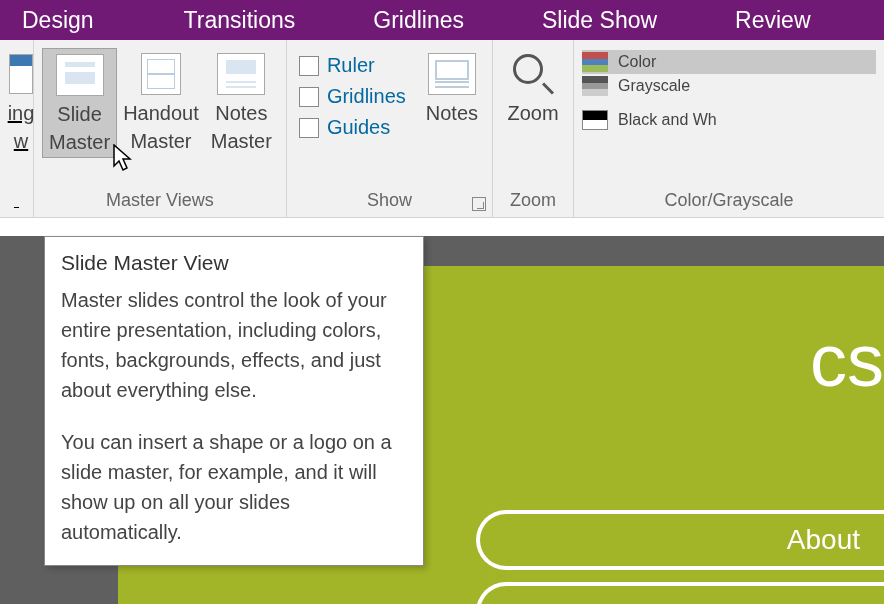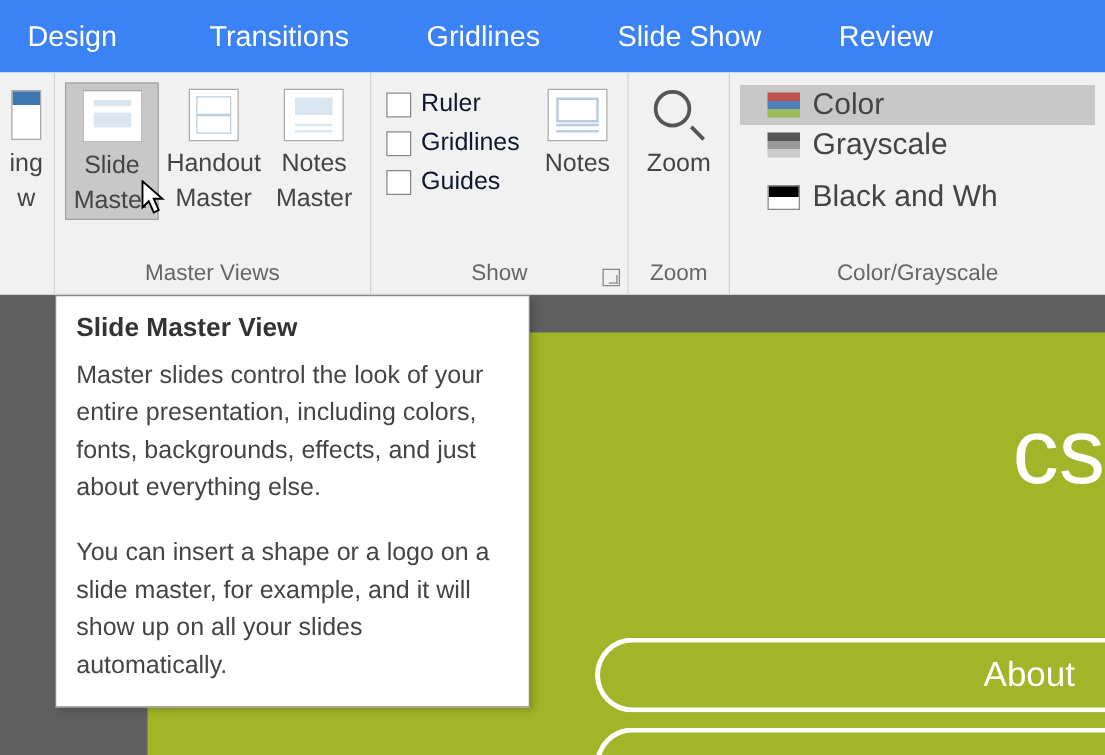--- a/index.html
+++ b/index.html
@@ -1,18 +1,18 @@
 <!DOCTYPE html>
 <html><head>
 <meta charset="utf-8">
 <style>
 * { margin: 0; padding: 0; box-sizing: border-box; font-family: "Segoe UI", sans-serif; }
 body { width: 884px; height: 604px; overflow: hidden; background: #fff; position: relative; }
 
-.tabs { height: 58px; background: #3b82f6; display: flex; align-items: stretch; }
+.tabs { height: 40px; background: #701a75; display: flex; align-items: stretch; gap: 16px; }
 .tab { padding: 0 22px; display: flex; align-items: center; color: #fff; font-size: 23px; font-weight: 400; cursor: pointer; }
 .tab.active { background: #f1f1f1; color: #b83b1d; }
 
 .ribbon { height: 178px; background: #f1f1f1; display: flex; border-bottom: 1px solid #d4d4d4; }
 .group { display: flex; flex-direction: column; border-right: 1px solid #d4d4d4; padding: 4px 0 0 0; }
 .group-body { flex: 1; display: flex; align-items: flex-start; padding: 4px 8px 0 8px; }
 .group-label { font-size: 18px; color: #666; text-align: center; padding: 4px 0 6px 0; position: relative; }
 .group-launcher { position: absolute; right: 6px; bottom: 6px; width: 14px; height: 14px; border: 1px solid #888; }
 .group-launcher::after { content: ""; position: absolute; right: 1px; bottom: 1px; width: 6px; height: 6px; border-right: 1px solid #888; border-bottom: 1px solid #888; }
 
@@ -43,57 +43,57 @@
 
 .fit-ico { width: 46px; height: 38px; border: 2px solid #888; position: relative; background: #fafafa; }
 .fit-ico .arr { position: absolute; width: 0; height: 0; border: 5px solid transparent; }
 .fit-ico .al { left: -1px; top: 50%; transform: translateY(-50%); border-right-color: #3878b8; }
 .fit-ico .ar { right: -1px; top: 50%; transform: translateY(-50%); border-left-color: #3878b8; }
 .fit-ico .at { top: -1px; left: 50%; transform: translateX(-50%); border-bottom-color: #3878b8; }
 .fit-ico .ab { bottom: -1px; left: 50%; transform: translateX(-50%); border-top-color: #3878b8; }
 
 .chk-row { display: flex; align-items: center; gap: 8px; margin: 4px 0; cursor: pointer; }
 .chk { width: 20px; height: 20px; border: 1px solid #888; background: #fff; }
-.chk-label { font-size: 20px; color: #0f172a; }
-
-.color-row { display: flex; align-items: center; gap: 10px; padding: 2px 22px; cursor: pointer; font-size: 24px; color: #444; }
+.chk-label { font-size: 20px; color: #0369a1; }
+
+.color-row { display: flex; align-items: center; gap: 10px; padding: 2px 0; cursor: pointer; font-size: 16px; color: #444; }
 .color-row.sel { background: #c8c8c8; }
 .swatch { width: 26px; height: 20px; }
 .sw-color { background: linear-gradient(#c0504d 0 33%, #4e81bd 33% 66%, #9bbb59 66% 100%); }
 .sw-gray { background: linear-gradient(#555 0 33%, #999 33% 66%, #ccc 66% 100%); }
 .sw-bw { background: linear-gradient(#000 0 50%, #fff 50% 100%); border: 1px solid #888; }
 
 .canvas { position: absolute; left: 0; right: 0; top: 236px; bottom: 0; background: #5f5f5f; display:flex; align-items:center; justify-content:center; }
 .slide-area { position: absolute; left: 118px; top: 266px; right: 0; bottom: 0; background: #a2b427; }
 .title-partial { position: absolute; right: 0; top: 318px; color: #fff; font-size: 74px; font-weight: 300; }
 .about-btn { position: absolute; right: 0; top: 510px; height: 60px; width: 408px; background: #a2b427; border: 4px solid #fff; border-right: none; border-radius: 30px 0 0 30px; display: flex; align-items: center; justify-content: flex-end; padding-right: 24px; color: #fff; font-size: 28px; }
 .btn2 { position: absolute; right: 0; top: 582px; height: 60px; width: 408px; background: #a2b427; border: 4px solid #fff; border-right: none; border-radius: 30px 0 0 30px; }
 
 .tooltip { position: absolute; left: 44px; top: 236px; width: 380px; background: #fff; border: 1px solid #888; padding: 14px 16px 18px 16px; box-shadow: 3px 3px 6px rgba(0,0,0,0.2); }
-.tt-title { font-size: 21px; font-weight: 700; color: #333; margin-bottom: 10px; }
+.tt-title { font-size: 21px; font-weight: 400; color: #333; margin-bottom: 10px; }
 .tt-body { font-size: 20px; color: #444; line-height: 1.5; }
 .tt-body p + p { margin-top: 22px; }
 
 .cursor { position: absolute; left: 112px; top: 144px; pointer-events: none; }
 .cursor svg { width: 22px; height: 28px; }
 </style>
 </head>
 <body>
 
 <div class="tabs">
   <div class="tab">Design</div>
   <div class="tab" style="margin-left:30px;">Transitions</div>
   <div class="tab" style="margin-left:18px;">Gridlines</div>
   <div class="tab" style="margin-left:18px;">Slide Show</div>
   <div class="tab" style="margin-left:18px;">Review</div>
 </div>
 
 <div class="ribbon">
 
-  <div class="group" style="width:44px;">
+  <div class="group" style="width:34px;text-decoration:underline;">
     <div class="group-body" style="padding-left:0;">
       <div class="big-btn readview">
         <div class="icon-slot">
             <div style="width:24px;height:40px;border:1px solid #a8a8a8;background:linear-gradient(#3e78b3 0 30%, #fff 30% 100%);"></div>
           </div>
         <div class="bl">ing</div>
         <div class="bl">w</div>
       </div>
     </div>
     <div class="group-label">&nbsp;</div>

